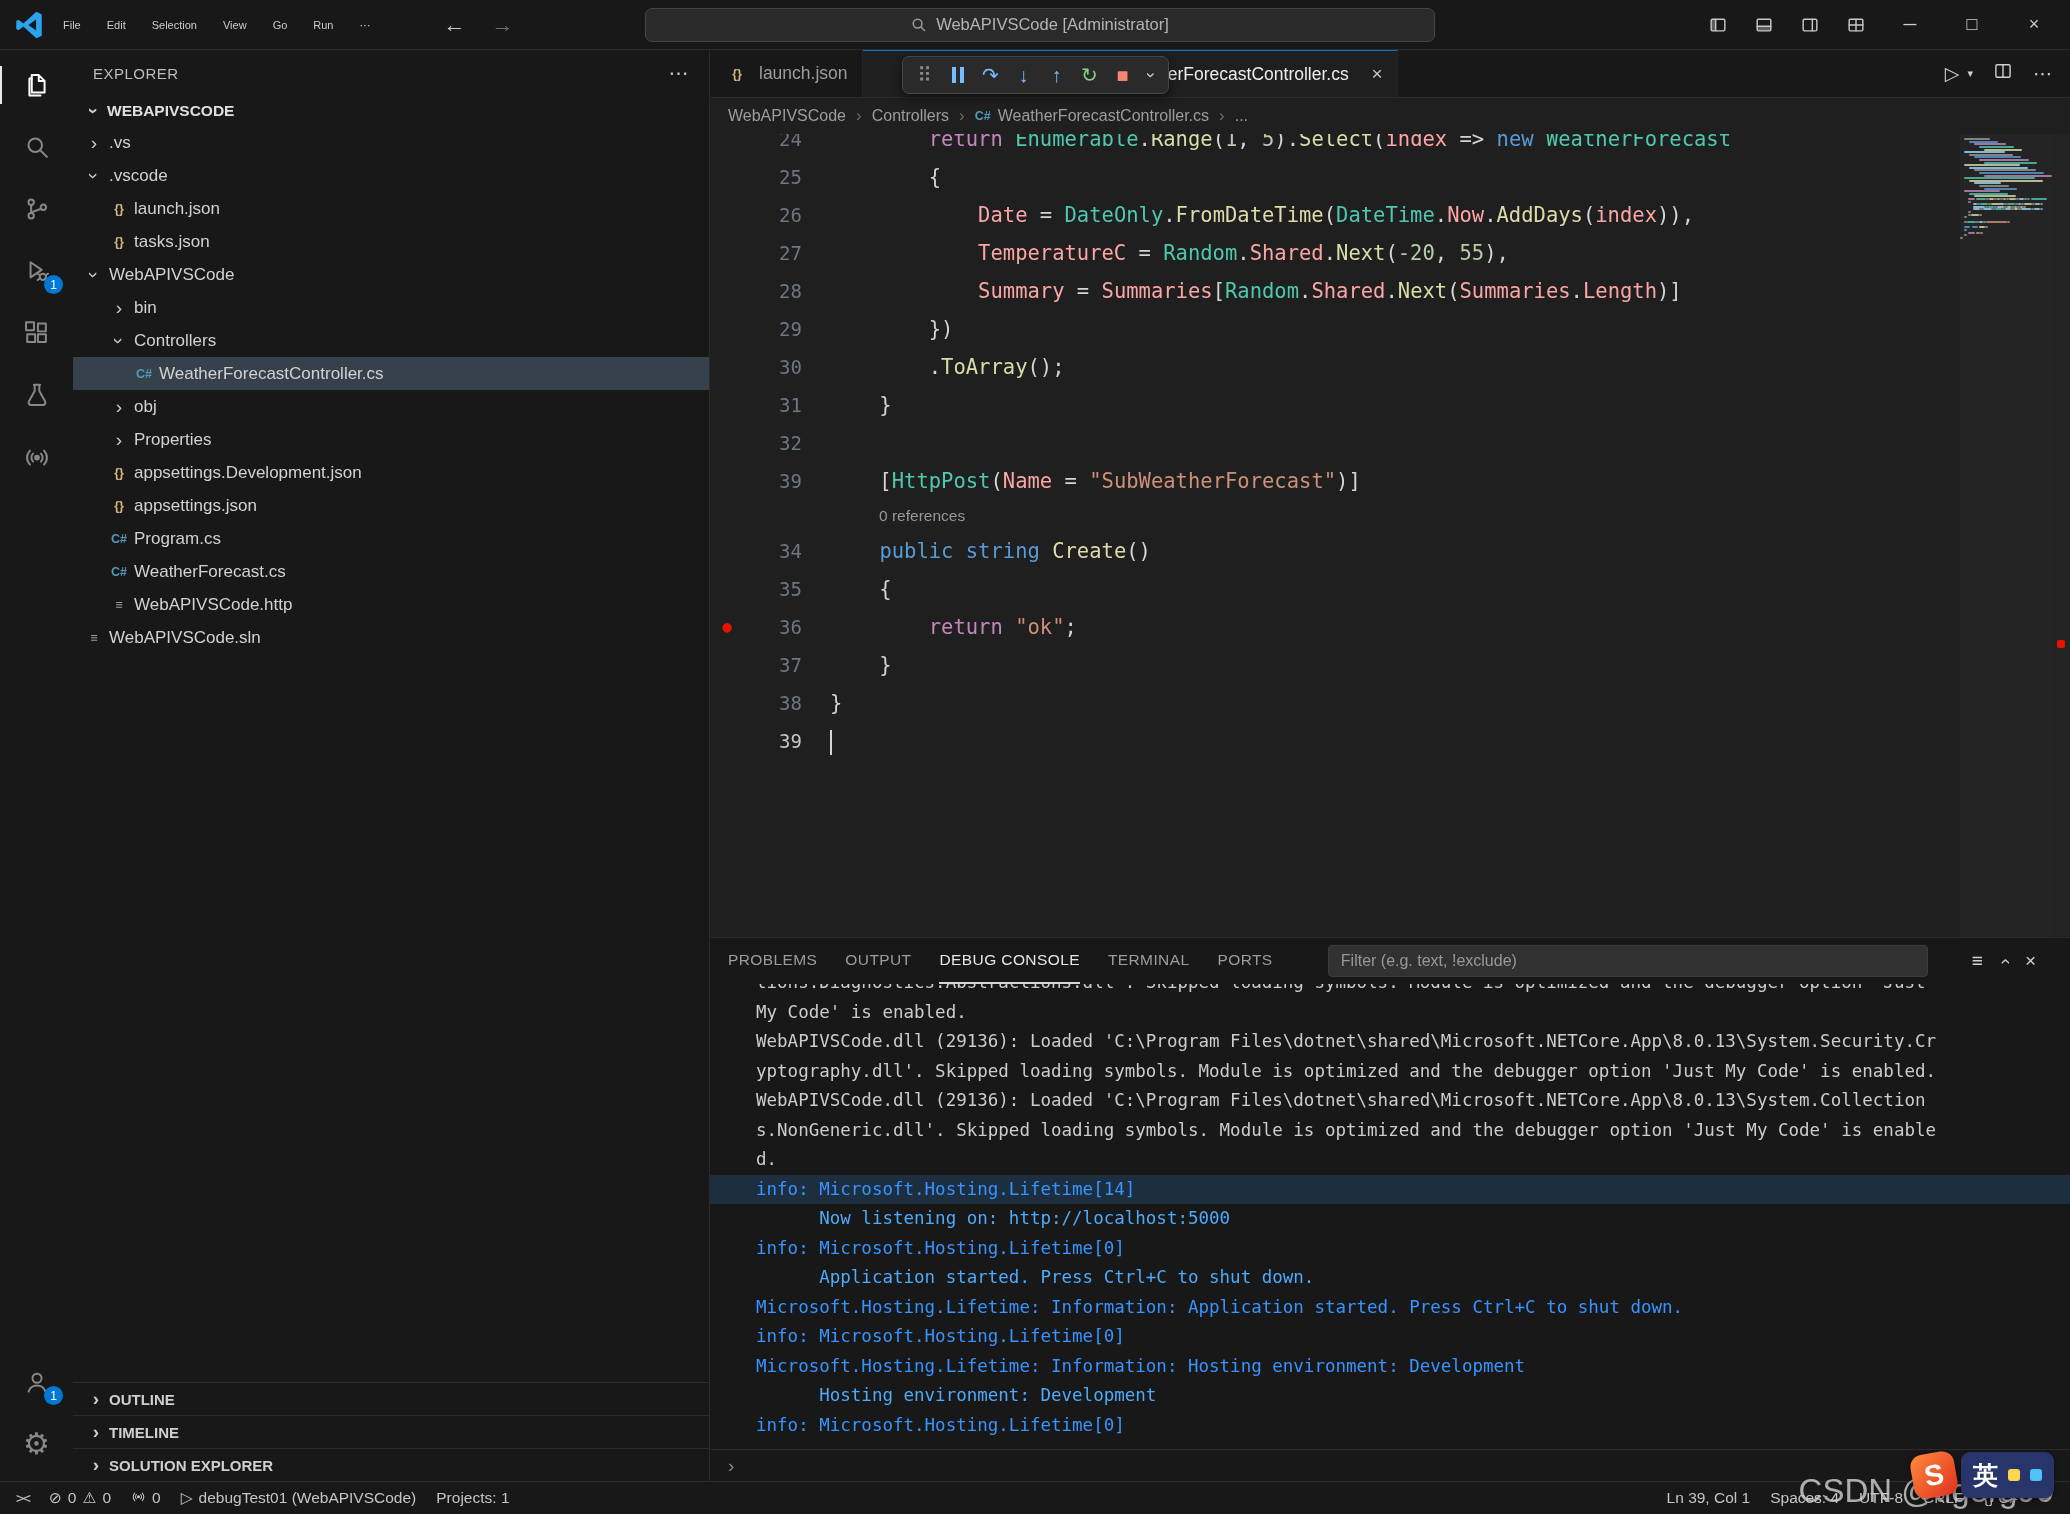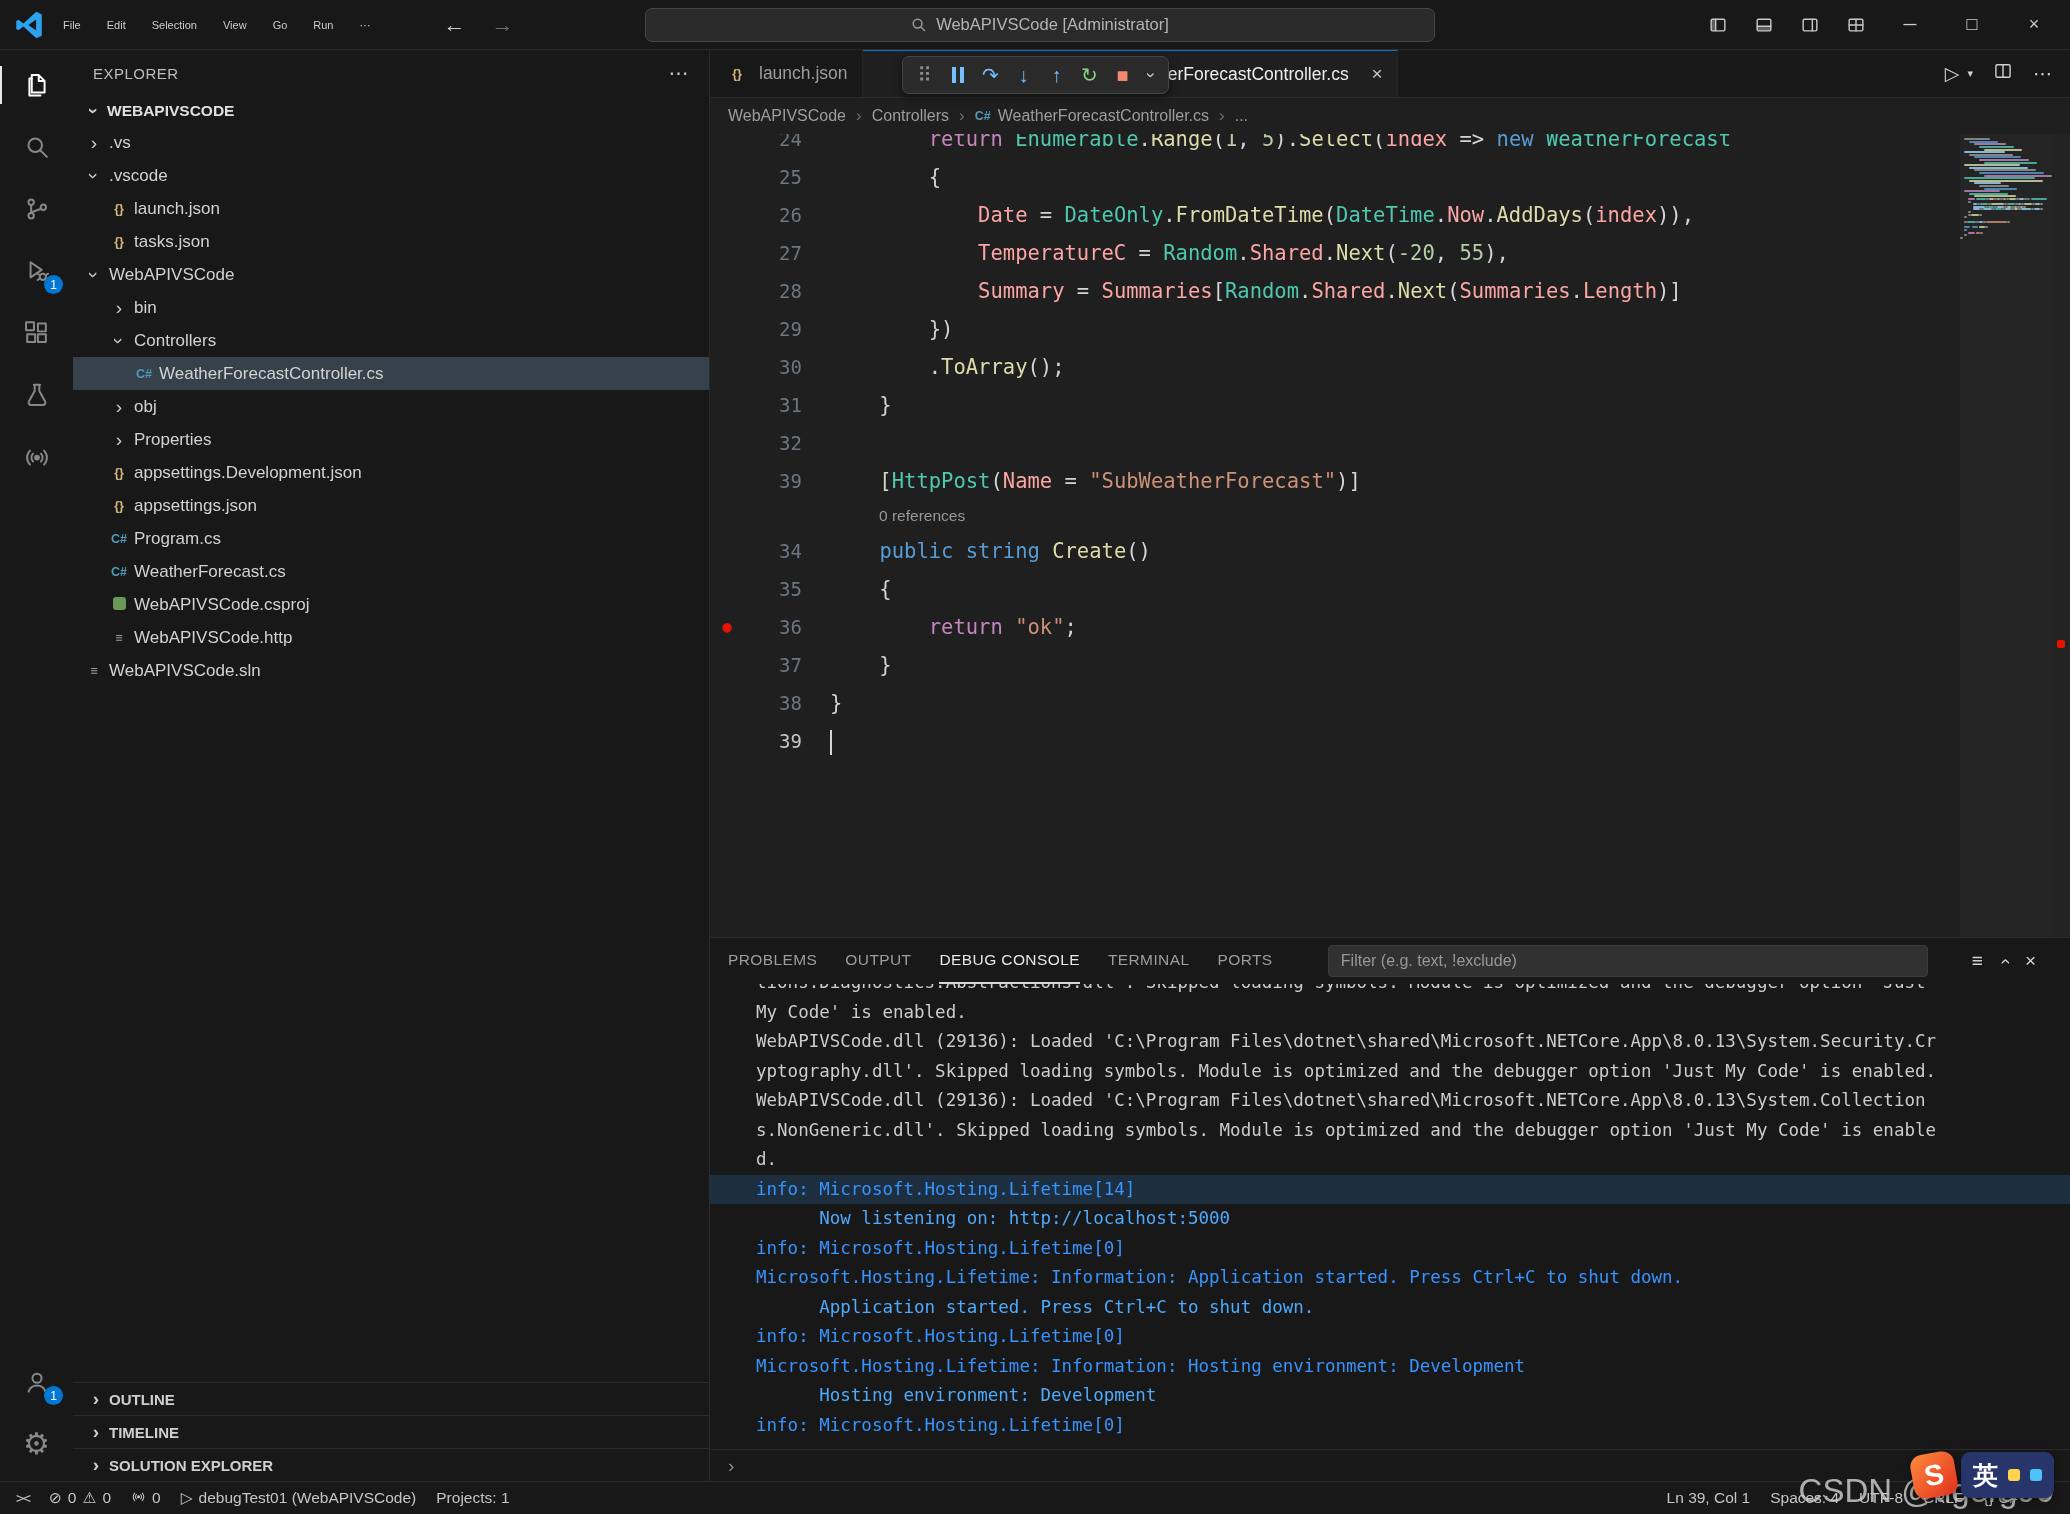--- a/index.html
+++ b/index.html
@@ -304,24 +304,20 @@
           </div>
           <div class="trow" style="padding-left: 33px;">
             <span class="fi" style="color: rgb(81, 154, 186);">C#</span>
             <span class="tlabel">Program.cs</span>
           </div>
           <div class="trow" style="padding-left: 33px;">
             <span class="fi" style="color: rgb(81, 154, 186);">C#</span>
             <span class="tlabel">WeatherForecast.cs</span>
           </div>
           <div class="trow" style="padding-left: 33px;">
-            <span class="fi"><span class="box"></span></span>
-            <span class="tlabel">WebAPIVSCode.csproj</span>
-          </div>
-          <div class="trow" style="padding-left: 33px;">
             <span class="fi" style="color: rgb(154, 154, 154);">≡</span>
             <span class="tlabel">WebAPIVSCode.http</span>
           </div>
           <div class="trow" style="padding-left: 8px;">
             <span class="fi" style="color: rgb(154, 154, 154);">≡</span>
             <span class="tlabel">WebAPIVSCode.sln</span>
           </div>
         </div>
       <div class="sb-foot" id="sbfoot">
           <div class="foot-row">
@@ -638,22 +634,22 @@
               <div class="crow"><span class="t-mod">tions.Diagnostics.Abstractions.dll'. Skipped loading symbols. Module is optimized and the debugger option 'Just</span></div>
               <div class="crow"><span class="t-mod">My Code' is enabled.</span></div>
               <div class="crow"><span class="t-mod">WebAPIVSCode.dll (29136): Loaded 'C:\Program Files\dotnet\shared\Microsoft.NETCore.App\8.0.13\System.Security.Cr</span></div>
               <div class="crow"><span class="t-mod">yptography.dll'. Skipped loading symbols. Module is optimized and the debugger option 'Just My Code' is enabled.</span></div>
               <div class="crow"><span class="t-mod">WebAPIVSCode.dll (29136): Loaded 'C:\Program Files\dotnet\shared\Microsoft.NETCore.App\8.0.13\System.Collection</span></div>
               <div class="crow"><span class="t-mod">s.NonGeneric.dll'. Skipped loading symbols. Module is optimized and the debugger option 'Just My Code' is enable</span></div>
               <div class="crow"><span class="t-mod">d.</span></div>
               <div class="crow hl"><span class="t-info">info: Microsoft.Hosting.Lifetime[14]</span></div>
               <div class="crow"><span class="t-msg">      Now listening on: http://localhost:5000</span></div>
               <div class="crow"><span class="t-info">info: Microsoft.Hosting.Lifetime[0]</span></div>
+              <div class="crow"><span class="t-msg">      Application started. Press Ctrl+C to shut down.</span></div>
               <div class="crow"><span class="t-info">Microsoft.Hosting.Lifetime: Information: Application started. Press Ctrl+C to shut down.</span></div>
-              <div class="crow"><span class="t-msg">      Application started. Press Ctrl+C to shut down.</span></div>
               <div class="crow"><span class="t-info">info: Microsoft.Hosting.Lifetime[0]</span></div>
               <div class="crow"><span class="t-info">Microsoft.Hosting.Lifetime: Information: Hosting environment: Development</span></div>
               <div class="crow"><span class="t-msg">      Hosting environment: Development</span></div>
               <div class="crow"><span class="t-info">info: Microsoft.Hosting.Lifetime[0]</span></div>
             </div>
         </div>
         <div class="repl">
           <span>›</span>
         </div>
       </div>

